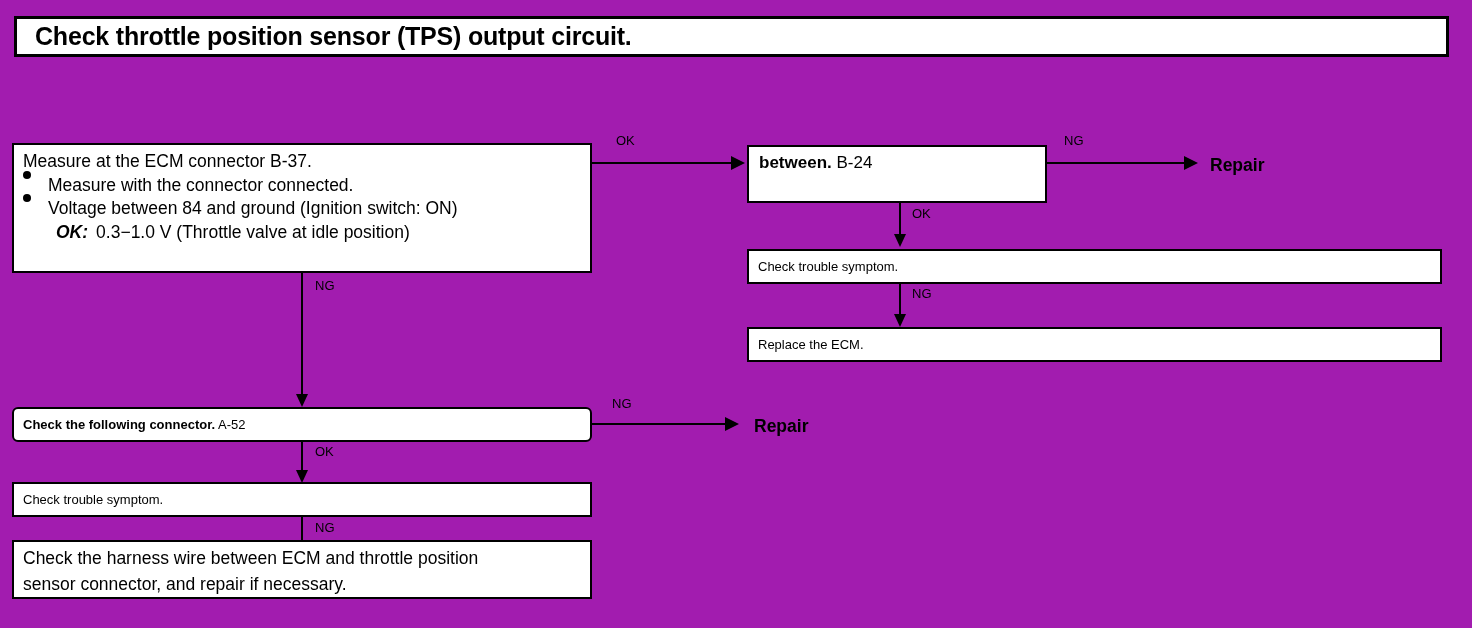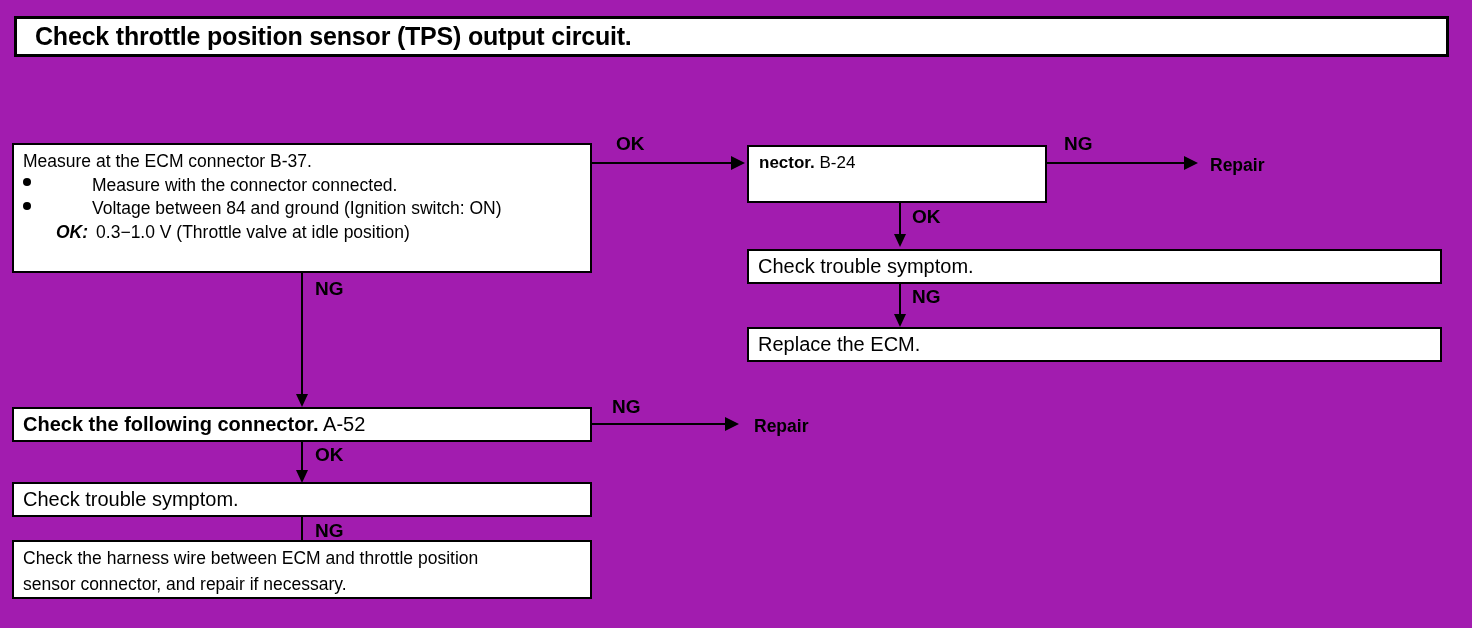--- a/index.html
+++ b/index.html
@@ -54,23 +54,22 @@
     position: absolute;
     left: 9px;
     top: 5px;
     right: 4px;
     font-size: 17.5px;
     line-height: 23.5px;
   }
   .m-line { white-space: nowrap; }
   .bullet-row {
     display: flex;
-    align-items: center;
-    white-space: nowrap;
-    gap: 44px;
+    align-items: flex-start;
+    white-space: nowrap;
   }
   .bullet-dot {
     display: inline-block;
     width: 8px;
     height: 8px;
     border-radius: 50%;
     background: #000;
     margin-right: 17px;
     flex: none;
     position: relative;
@@ -122,39 +121,40 @@
     left: 747px;
     top: 327px;
     width: 695px;
     height: 35px;
   }
   .conn-a52-box {
     left: 12px;
     top: 407px;
     width: 580px;
     height: 35px;
+    border-radius: 6px;
   }
   .trouble-l-box {
     left: 12px;
     top: 482px;
     width: 580px;
     height: 35px;
   }
   .harness-box {
     left: 12px;
     top: 540px;
     width: 580px;
     height: 59px;
   }
   .box-text {
     position: absolute;
     left: 9px;
     top: 50%;
     transform: translateY(-53%);
-    font-size: 20px;
+    font-size: 13px;
     white-space: nowrap;
   }
   .box-text-2 {
     position: absolute;
     left: 9px;
     top: 3px;
     right: 6px;
     font-size: 17.5px;
     line-height: 26px;
   }
@@ -182,23 +182,22 @@
   .arrow-right {
     position: absolute;
     width: 0;
     height: 0;
     border-top: 7px solid transparent;
     border-bottom: 7px solid transparent;
     border-left: 14px solid #000000;
   }
   .edge-label {
     position: absolute;
-    font-size: 19px;
-    white-space: nowrap;
-    font-weight: bold;
+    font-size: 13px;
+    white-space: nowrap;
   }
   .term-label {
     position: absolute;
     font-size: 17.5px;
     font-weight: bold;
     white-space: nowrap;
   }
 </style>
 </head>
 <body>
@@ -226,21 +225,21 @@
     </div>
   </div>
 
   <div class="hline" style="left:592px; top:162px; width:141px;"></div>
   <div class="arrow-right" style="left:731px; top:156px;"></div>
   <div class="edge-label" style="left:616px; top:133px;">OK</div>
 
   <div class="box conn-b37-box">
     <div class="conn-b37-inner">
       <div>
-        <span class="bold">nector.</span>
+        <span class="bold">between.</span>
         <span class="reg">B-24</span>
       </div>
     </div>
   </div>
 
   <div class="hline" style="left:1047px; top:162px; width:139px;"></div>
   <div class="arrow-right" style="left:1184px; top:156px;"></div>
   <div class="edge-label" style="left:1064px; top:133px;">NG</div>
   <div class="term-label" style="left:1210px; top:155px;">Repair</div>
 

